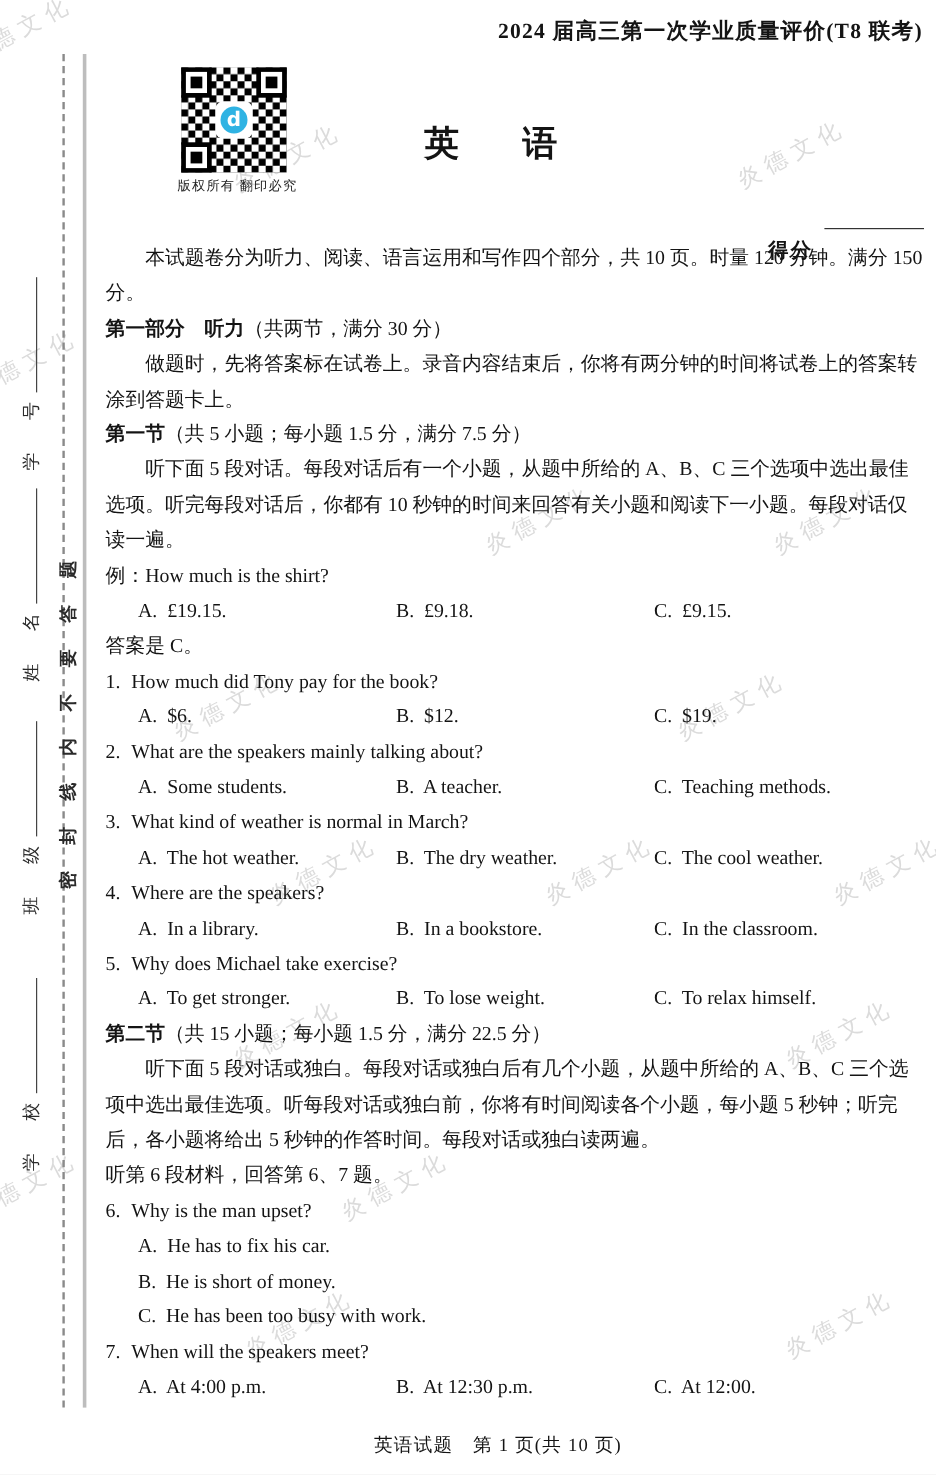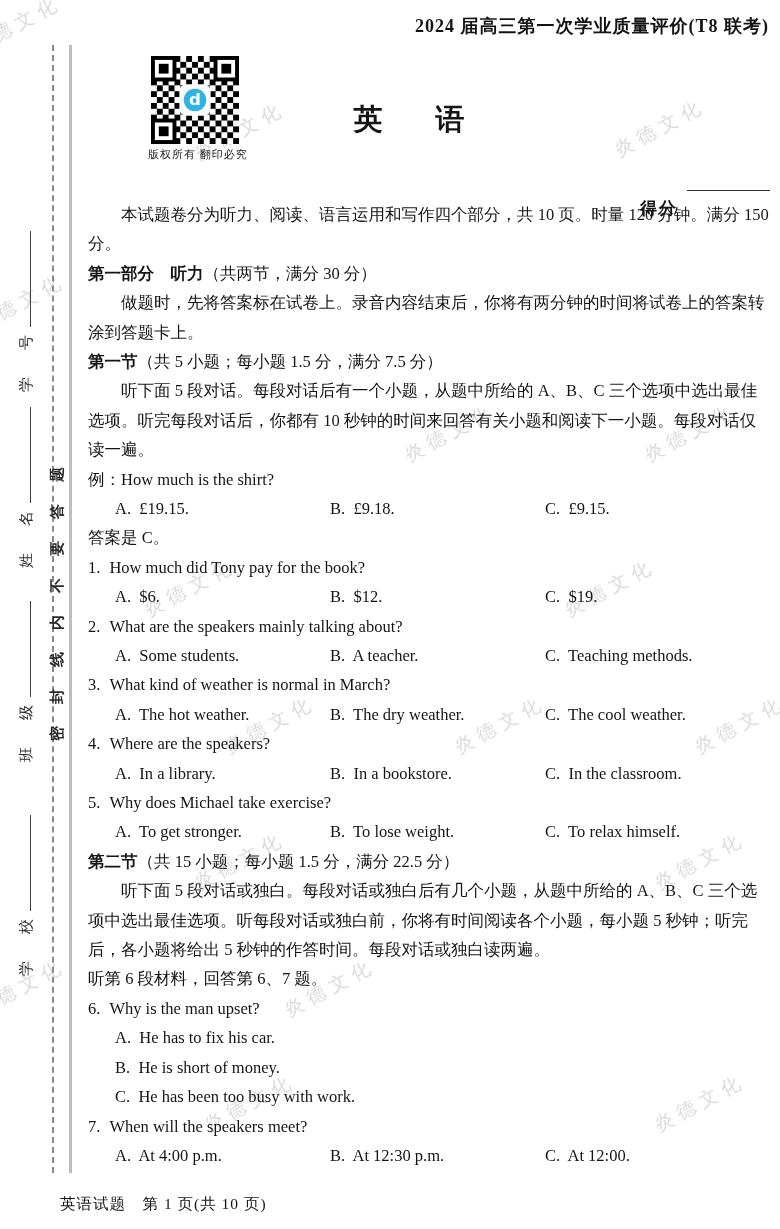--- a/index.html
+++ b/index.html
@@ -45,21 +45,21 @@
   .content p{margin:0;}
   .indent{text-indent:2em;}
   .bold{font-weight:bold;}
   .qline .num{margin-right:9px;}
   .optrow{position:relative;height:29.4px;}
   .optrow .opt{position:absolute;white-space:pre;}
   .optrow .o1{left:27px;}
   .optrow .o2{left:242px;}
   .optrow .o3{left:457px;}
   .stackopt{padding-left:27px;white-space:pre;}
-  .footer{position:absolute;left:60px;top:1194px;width:710px;
+  .footer{position:absolute;left:60px;top:1194px;width:710px;text-align:center;
           font-size:15.5px;letter-spacing:1px;}
 </style>
 </head>
 <body>
 
 <div class="page">
 
   <div class="wm" style="left:-34px;top:12px">炎德文化</div>
   <div class="wm" style="left:190px;top:118px">炎德文化</div>
   <div class="wm" style="left:610px;top:115px">炎德文化</div>

